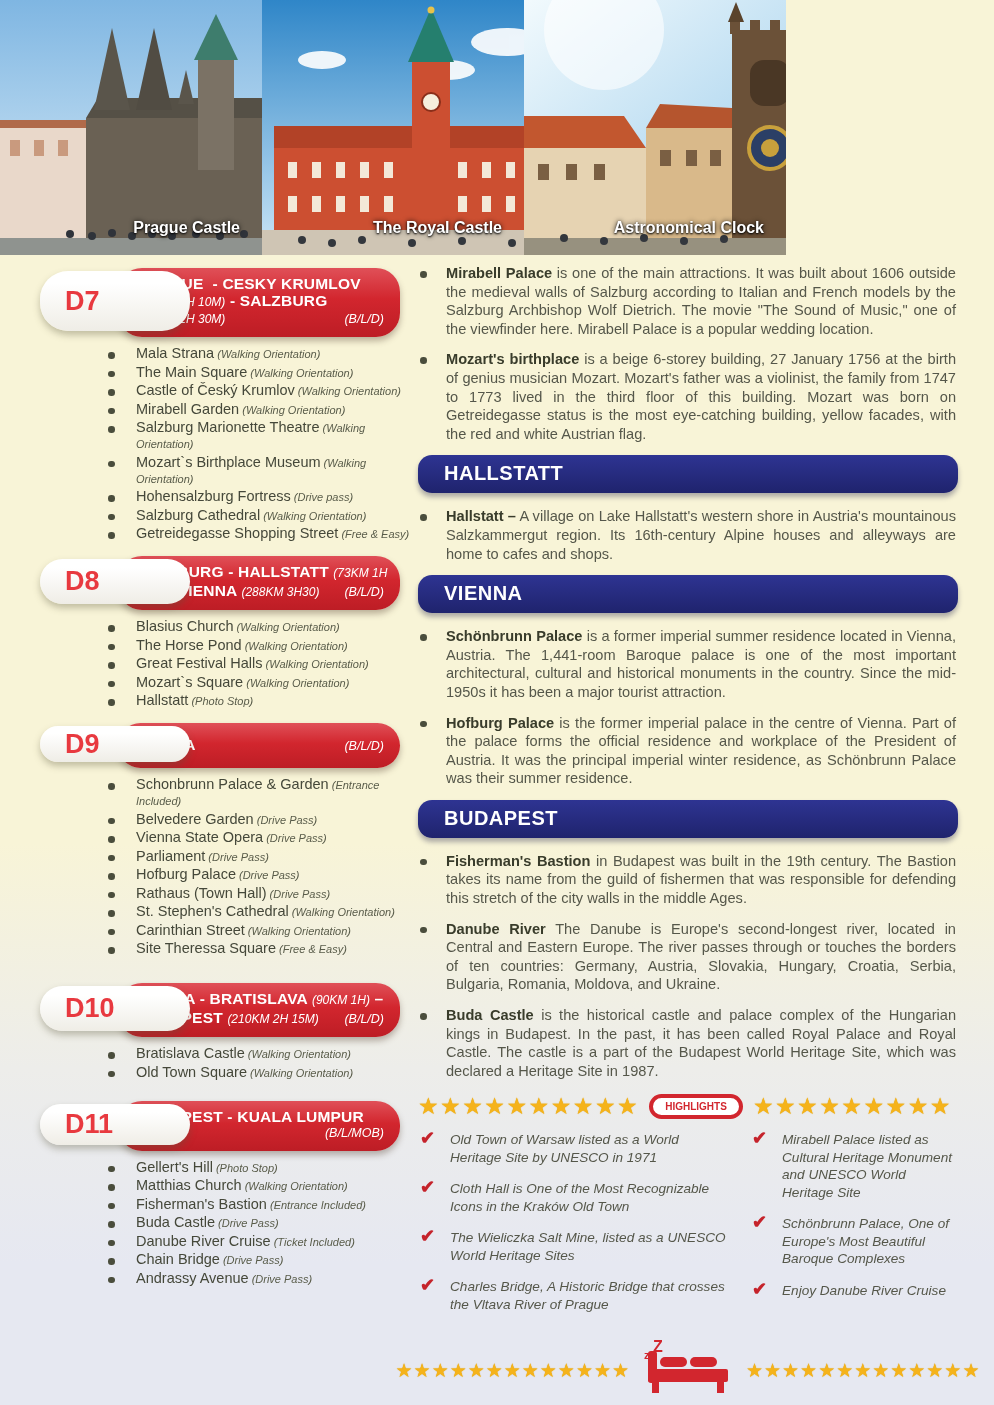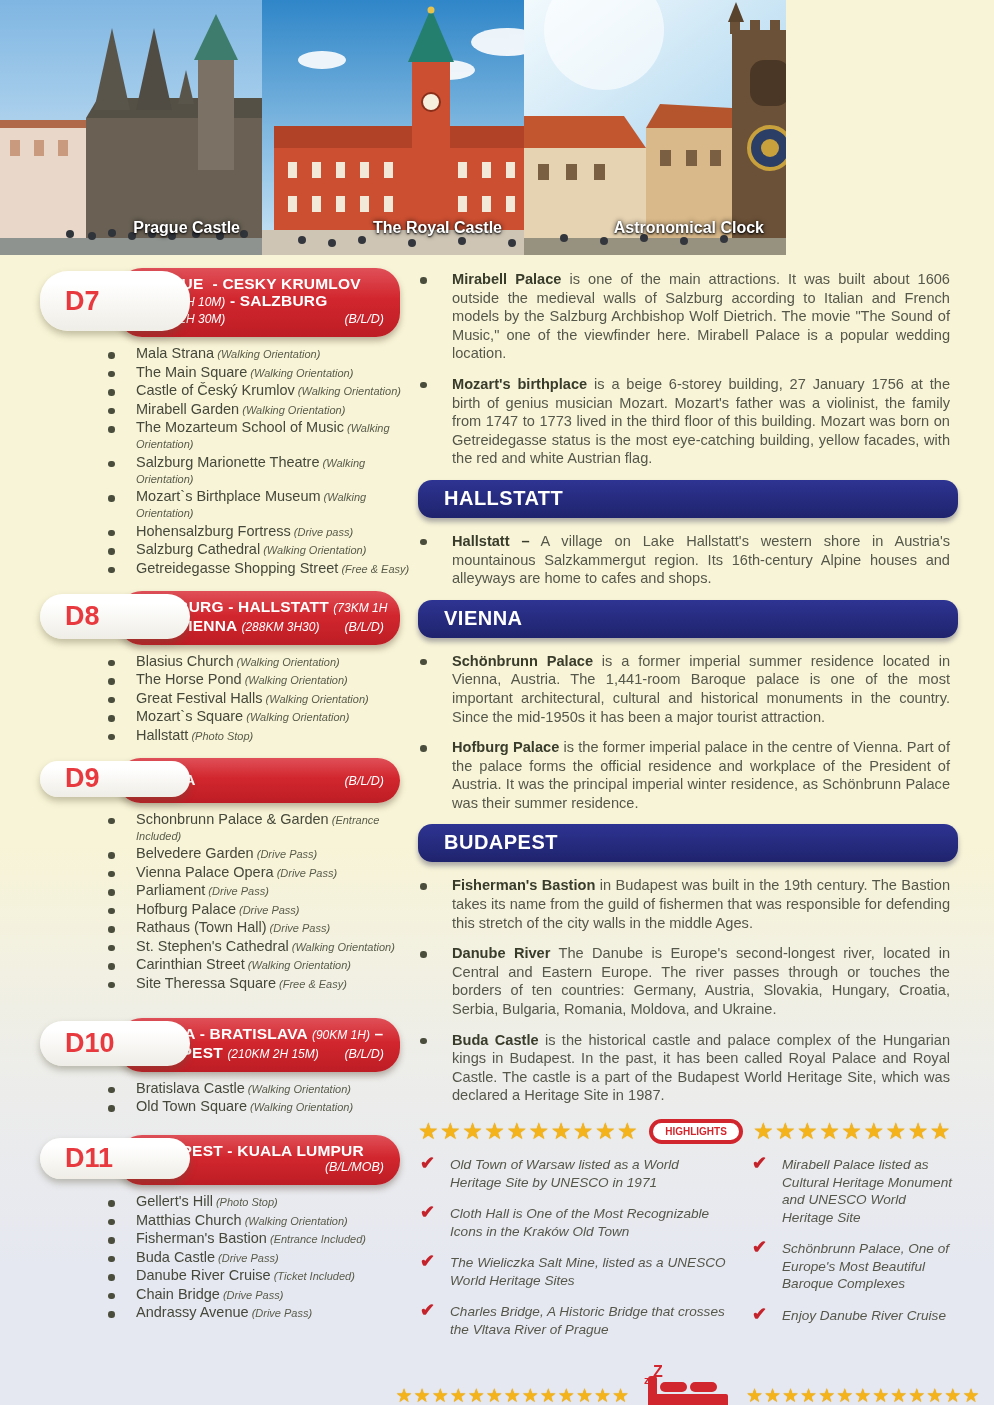--- a/index.html
+++ b/index.html
@@ -36,21 +36,21 @@
   .bnr-b{font-weight:bold;font-size:15.5px;letter-spacing:.2px}
   .bnr-i{font-style:italic;font-size:12px}
   .bnr-meal{margin-left:auto;font-style:italic;font-size:12.5px}
   .day-items{list-style:none;margin:9px 0 10px 0;padding:0 0 0 60px}
   .day-item{position:relative;padding-left:36px;margin:2.5px 0;font-size:14.5px;line-height:15px;color:#45483a}
   .dot{position:absolute;left:8px;top:6px;width:6.5px;height:6.5px;border-radius:50%;background:#4a4d3c}
   .itm-note{font-style:italic;font-size:11px;color:#595c4a}
   
   .rbullet{position:relative;padding-left:26px;margin:0 0 12px 0}
   .rbullet .dot{left:2px;top:7px}
-  .rtext{margin:8px;text-align:justify;font-size:14.6px;line-height:18.6px;color:#55574a}
+  .rtext{margin:2px;text-align:justify;font-size:14.6px;line-height:18.6px;color:#55574a}
   .rlead{color:#393c2b;font-weight:bold}
   .sec-header{margin:8px 0 14px 0;background:linear-gradient(180deg,#2e3492,#1f236d);color:#fff;
     font-weight:bold;font-size:20px;letter-spacing:.5px;padding:7px 0 8px 26px;border-radius:14px;
     box-shadow:0 4px 5px rgba(60,60,90,.4)}
   
   .hl-starrow{display:flex;align-items:center;margin:14px 0 12px 0}
   .stars{color:var(--star-gold);line-height:1;white-space:nowrap;text-shadow:0 0 1px #d89a00}
   .hl-stars{font-size:23px;letter-spacing:1.5px}
   .hl-badge{margin:0 10px;background:#fff;border:4px solid var(--accent-red);border-radius:18px;
     color:var(--accent-red);font-weight:bold;font-size:10px;padding:3px 12px;white-space:nowrap}
@@ -222,21 +222,20 @@
           <div class="bnr-line"><span class="bnr-i">(172km 2H 10M)</span><span class="bnr-b"> - SALZBURG</span></div>
           <div class="bnr-line"><span class="bnr-i">(210km 2H 30M)</span><span class="bnr-meal">(B/L/D)</span></div>
         </div>
         <div class="day-pill">D7</div>
       </div>
       <ul class="day-items">
         <li class="day-item"><span class="dot"></span><span class="itm-name">Mala Strana</span><span class="itm-note"> (Walking Orientation)</span></li>
         <li class="day-item"><span class="dot"></span><span class="itm-name">The Main Square</span><span class="itm-note"> (Walking Orientation)</span></li>
         <li class="day-item"><span class="dot"></span><span class="itm-name">Castle of Český Krumlov</span><span class="itm-note"> (Walking Orientation)</span></li>
         <li class="day-item"><span class="dot"></span><span class="itm-name">Mirabell Garden</span><span class="itm-note"> (Walking Orientation)</span></li>
-        <li class="day-item"><span class="dot"></span><span class="itm-name">The Mozarteum School of Music</span><span class="itm-note"> (Walking Orientation)</span></li>
         <li class="day-item"><span class="dot"></span><span class="itm-name">Salzburg Marionette Theatre</span><span class="itm-note"> (Walking Orientation)</span></li>
         <li class="day-item"><span class="dot"></span><span class="itm-name">Mozart`s Birthplace Museum</span><span class="itm-note"> (Walking Orientation)</span></li>
         <li class="day-item"><span class="dot"></span><span class="itm-name">Hohensalzburg Fortress</span><span class="itm-note"> (Drive pass)</span></li>
         <li class="day-item"><span class="dot"></span><span class="itm-name">Salzburg Cathedral</span><span class="itm-note"> (Walking Orientation)</span></li>
         <li class="day-item"><span class="dot"></span><span class="itm-name">Getreidegasse Shopping Street</span><span class="itm-note"> (Free &amp; Easy)</span></li>
       </ul>
       <div class="day-row">
         <div class="day-banner">
           <div class="bnr-line"><span class="bnr-b">SALZBURG - HALLSTATT </span><span class="bnr-i">(73KM 1H</span></div>
           <div class="bnr-line"><span class="bnr-i">10M)</span><span class="bnr-b"> - VIENNA </span><span class="bnr-i">(288KM 3H30)</span><span class="bnr-meal">(B/L/D)</span></div>
@@ -252,21 +251,21 @@
       </ul>
       <div class="day-row">
         <div class="day-banner one-line">
           <div class="bnr-line"><span class="bnr-b">VIENNA</span><span class="bnr-meal">(B/L/D)</span></div>
         </div>
         <div class="day-pill">D9</div>
       </div>
       <ul class="day-items">
         <li class="day-item"><span class="dot"></span><span class="itm-name">Schonbrunn Palace &amp; Garden</span><span class="itm-note"> (Entrance Included)</span></li>
         <li class="day-item"><span class="dot"></span><span class="itm-name">Belvedere Garden</span><span class="itm-note"> (Drive Pass)</span></li>
-        <li class="day-item"><span class="dot"></span><span class="itm-name">Vienna Palace Opera</span><span class="itm-note"> (Drive Pass)</span></li>
+        <li class="day-item"><span class="dot"></span><span class="itm-name">Vienna State Opera</span><span class="itm-note"> (Drive Pass)</span></li>
         <li class="day-item"><span class="dot"></span><span class="itm-name">Parliament</span><span class="itm-note"> (Drive Pass)</span></li>
         <li class="day-item"><span class="dot"></span><span class="itm-name">Hofburg Palace</span><span class="itm-note"> (Drive Pass)</span></li>
         <li class="day-item"><span class="dot"></span><span class="itm-name">Rathaus (Town Hall)</span><span class="itm-note"> (Drive Pass)</span></li>
         <li class="day-item"><span class="dot"></span><span class="itm-name">St. Stephen's Cathedral</span><span class="itm-note"> (Walking Orientation)</span></li>
         <li class="day-item"><span class="dot"></span><span class="itm-name">Carinthian Street</span><span class="itm-note"> (Walking Orientation)</span></li>
         <li class="day-item"><span class="dot"></span><span class="itm-name">Site Theressa Square</span><span class="itm-note"> (Free &amp; Easy)</span></li>
       </ul>
       <div class="day-row">
         <div class="day-banner">
           <div class="bnr-line"><span class="bnr-b">VIENNA - BRATISLAVA </span><span class="bnr-i">(90KM 1H)</span><span class="bnr-b"> –</span></div>

